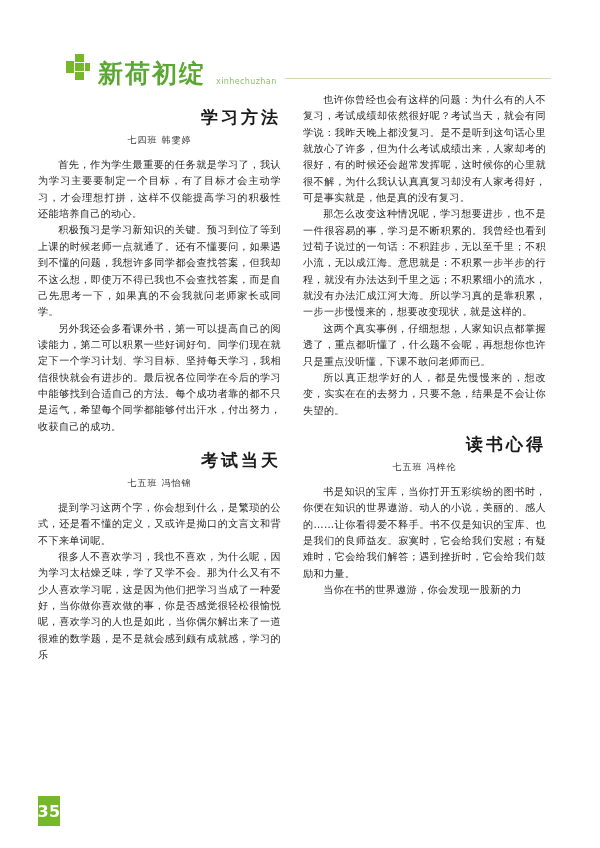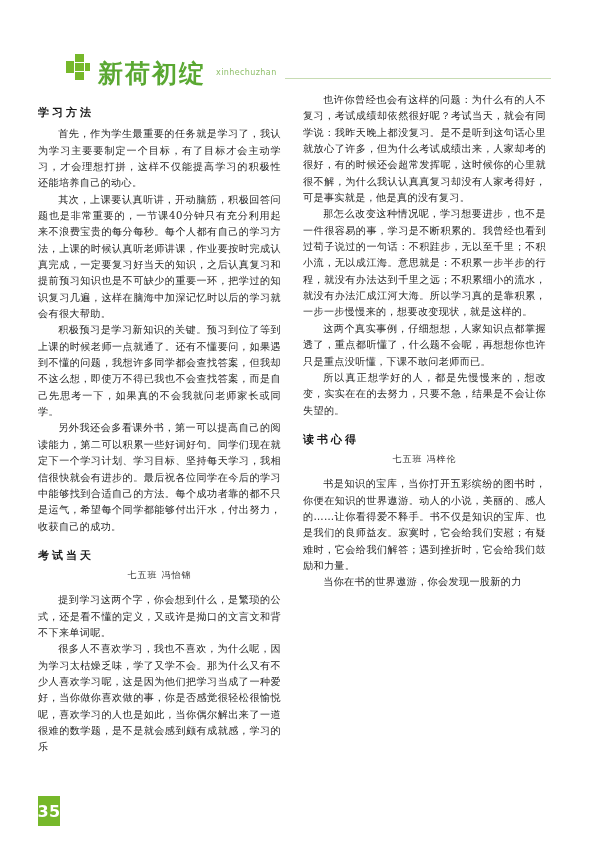--- a/index.html
+++ b/index.html
@@ -50,21 +50,21 @@
     font-family: "DejaVu Sans", "Liberation Sans", sans-serif;
     font-weight: bold;
     font-size: 25px;
     letter-spacing: 2px;
     color: #5aa832;
     line-height: 1;
     white-space: nowrap;
   }
   .masthead-pinyin {
     margin-left: 10px;
-    margin-bottom: 11px;
+    margin-bottom: 2px;
     font-family: "DejaVu Sans", "Liberation Sans", sans-serif;
     font-size: 8px;
     letter-spacing: 0.4px;
     color: #8fbf6a;
     white-space: nowrap;
   }
   .masthead-rule {
     flex: 1 1 auto;
     margin-left: 8px;
     margin-right: 38px;
@@ -86,23 +86,23 @@
   }
   .col {
     width: 243px;
     flex: none;
   }
 
   
   .article { margin-bottom: 2px; }
 
   .article-title {
-    text-align: left;
+    text-align: right;
     font-family: "DejaVu Serif", "Liberation Serif", serif;
-    font-size: 11px;
+    font-size: 17px;
     font-weight: bold;
     letter-spacing: 3px;
     color: #1a1a1a;
     margin: 14px 0 6px 0;
     line-height: 1.3;
   }
   .article-byline {
     text-align: center;
     font-family: "DejaVu Sans", "Liberation Sans", sans-serif;
     font-size: 9px;
@@ -156,23 +156,23 @@
   </div>
   <div class="masthead-title">新荷初绽</div>
   <div class="masthead-pinyin">xinhechuzhan</div>
   <div class="masthead-rule"></div>
 </div>
 
 <div class="columns">
   <div class="col" id="col-left">
       <div class="article">
         <div class="article-title">学习方法</div>
+        <div class="article-byline">七四班  韩雯婷</div>
         <div class="article-body">
           <p>首先，作为学生最重要的任务就是学习了，我认为学习主要要制定一个目标，有了目标才会主动学习，才会理想打拼，这样不仅能提高学习的积极性 还能培养自己的动心。</p>
-          <p>其次，上课要认真听讲，开动脑筋，积极回答问题也是非常重要的，一节课40分钟只有充分利用起来不浪费宝贵的每分每秒。每个人都有自己的学习方法，上课的时候认真听老师讲课，作业要按时完成认真完成，一定要复习好当天的知识，之后认真复习和提前预习知识也是不可缺少的重要一环，把学过的知识复习几遍，这样在脑海中加深记忆时以后的学习就会有很大帮助。</p>
           <p>积极预习是学习新知识的关键。预习到位了等到上课的时候老师一点就通了。还有不懂要问，如果遇到不懂的问题，我想许多同学都会查找答案，但我却不这么想，即使万不得已我也不会查找答案，而是自己先思考一下，如果真的不会我就问老师家长或同学。</p>
           <p>另外我还会多看课外书，第一可以提高自己的阅读能力，第二可以积累一些好词好句。同学们现在就定下一个学习计划、学习目标、坚持每天学习，我相信很快就会有进步的。最后祝各位同学在今后的学习中能够找到合适自己的方法。每个成功者靠的都不只是运气，希望每个同学都能够付出汗水，付出努力，收获自己的成功。</p>
         </div>
       </div>
       <div class="article">
         <div class="article-title">考试当天</div>
         <div class="article-byline">七五班  冯怡锦</div>
         <div class="article-body">
           <p>提到学习这两个字，你会想到什么，是繁琐的公式，还是看不懂的定义，又或许是拗口的文言文和背不下来单词呢。</p>
           <p>很多人不喜欢学习，我也不喜欢，为什么呢，因为学习太枯燥乏味，学了又学不会。那为什么又有不少人喜欢学习呢，这是因为他们把学习当成了一种爱好，当你做你喜欢做的事，你是否感觉很轻松很愉悦呢，喜欢学习的人也是如此，当你偶尔解出来了一道很难的数学题，是不是就会感到颇有成就感，学习的乐</p>

